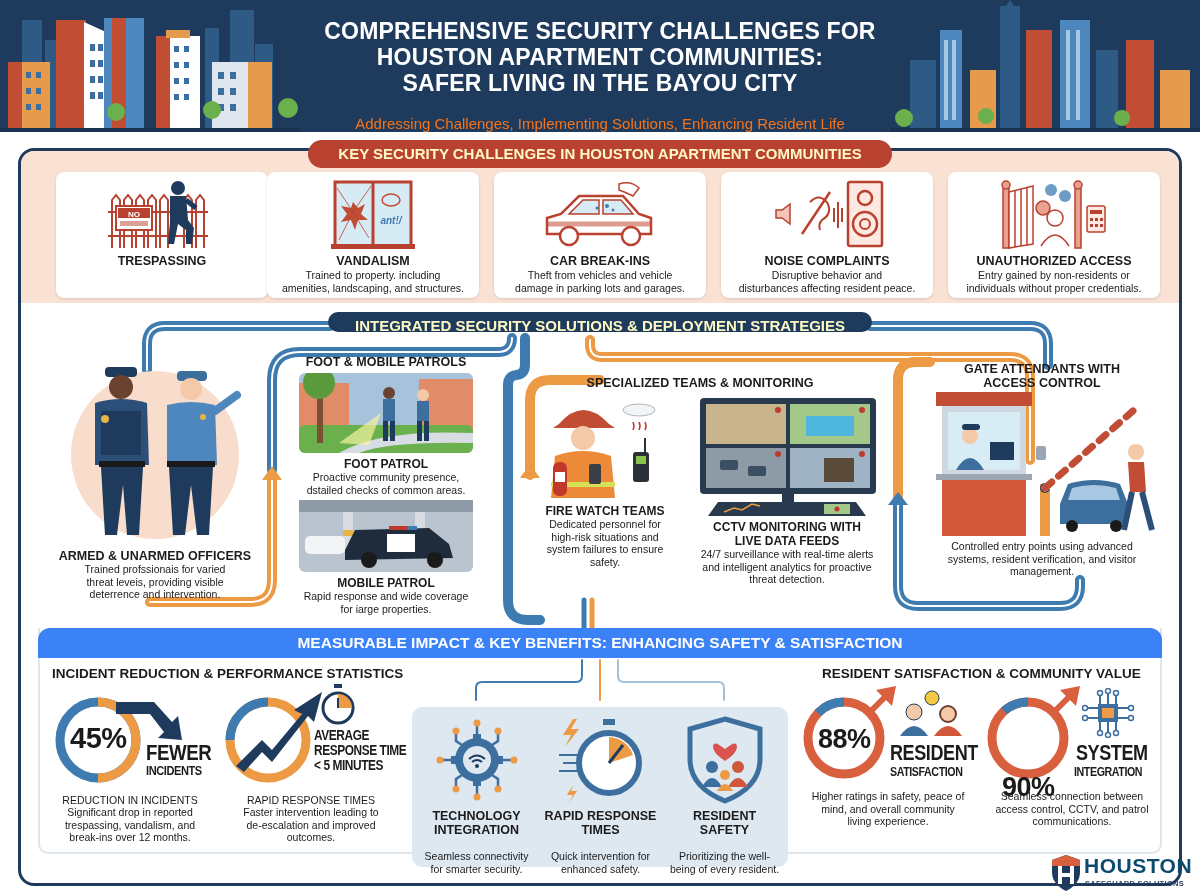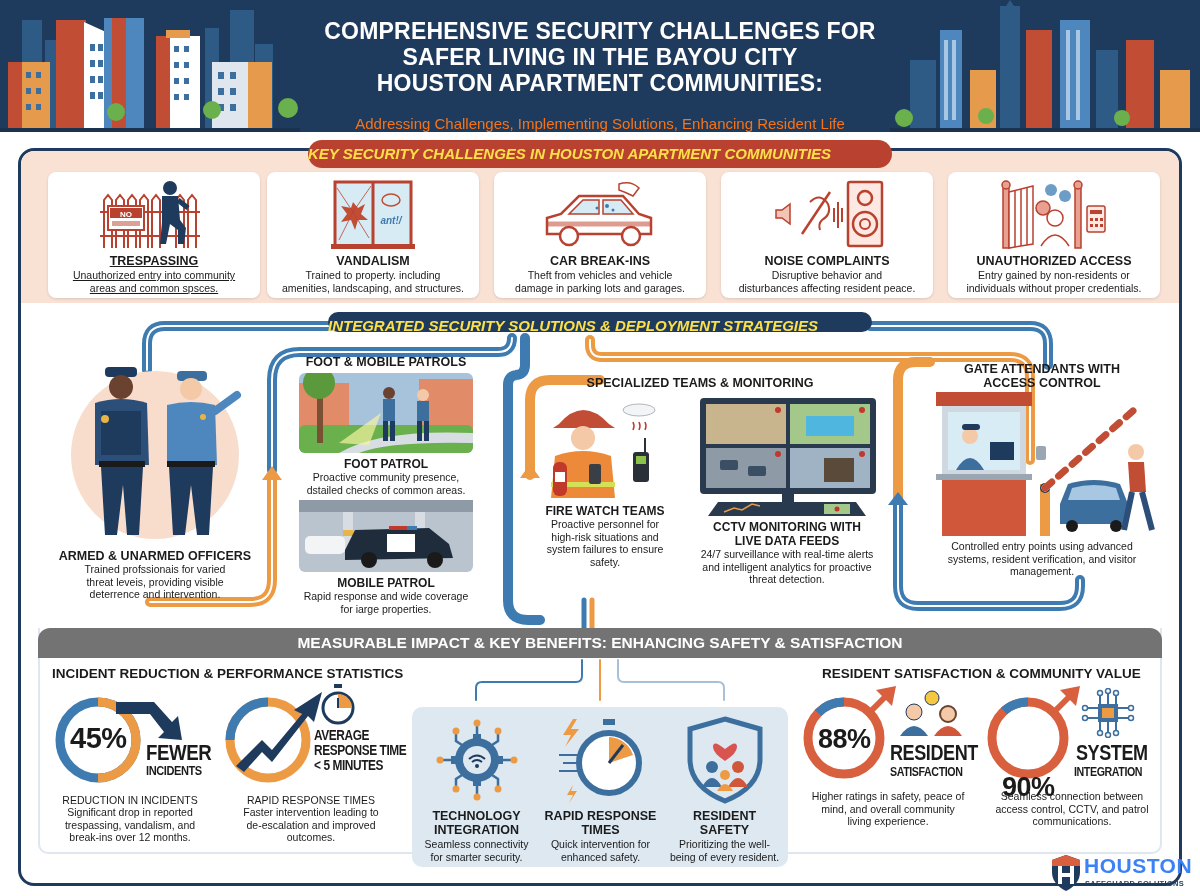--- a/index.html
+++ b/index.html
@@ -13,51 +13,51 @@
   .skyline.right { right: 0; width: 310px; }
   .header-text { position: absolute; left: 290px; width: 620px; top: 18px; text-align: center; color: #ffffff; }
   .title { font-size: 23px; font-weight: bold; line-height: 26px; letter-spacing: 0.2px; }
   .subtitle { font-size: 15px; margin-top: 19px; color: #f97316; }
 
   
   .frame { position: absolute; left: 18px; top: 148px; width: 1164px; height: 738px; border: 3px solid #1e3a5c; border-radius: 16px; }
 
   
   .challenges-panel { position: absolute; left: 21px; top: 151px; width: 1158px; height: 152px; background: #f9e1d4; border-top-left-radius: 14px; border-top-right-radius: 14px; }
-  .pill { position: absolute; color: #fde047; font-weight: bold; border-radius: 14px; white-space: nowrap; font-style: italic; }
+  .pill { position: absolute; color: #fef9c3; font-weight: bold; text-align: center; border-radius: 14px; white-space: nowrap; }
   .pill.red { left: 308px; top: 140px; width: 584px; height: 28px; background: #b9412f; font-size: 15px; line-height: 28px; }
   .challenge-card { position: absolute; top: 172px; width: 212px; height: 126px; background: #ffffff; border-radius: 8px; box-shadow: 0 1px 3px rgba(0,0,0,0.12); text-align: center; }
   .challenge-card svg { display: block; margin: 6px auto 0; }
   .card-title { font-size: 12.5px; font-weight: bold; margin-top: 2px; }
   .card-desc { font-size: 10.5px; line-height: 12.5px; margin: 1px 6px 0; }
 
   
   .pill.navy { left: 328px; top: 312px; width: 544px; height: 20px; background: #1e3a5c; font-size: 15px; line-height: 28px; }
   .flow-svg { position: absolute; left: 0; top: 0; width: 1200px; height: 896px; pointer-events: none; }
   .sol-block { position: absolute; text-align: center; }
   .sol-title { font-size: 12.5px; font-weight: bold; }
   .sol-desc { font-size: 10.5px; line-height: 12.5px; }
   .sub-title { font-size: 12px; font-weight: bold; }
 
   
   .impact-panel { position: absolute; left: 38px; top: 628px; width: 1124px; height: 226px; border: 2px solid #dfe6ee; border-top: none; border-radius: 0 0 10px 10px; }
-  .impact-bar { position: absolute; left: 38px; top: 628px; width: 1124px; height: 30px; background: #737373; border-radius: 12px 12px 0 0; color: #fff; font-size: 15.5px; font-weight: bold; text-align: center; line-height: 30px; }
+  .impact-bar { position: absolute; left: 38px; top: 628px; width: 1124px; height: 30px; background: #3b82f6; border-radius: 12px 12px 0 0; color: #fff; font-size: 15.5px; font-weight: bold; text-align: center; line-height: 30px; }
   .impact-sub { position: absolute; font-size: 13.5px; font-weight: bold; }
   .stat { position: absolute; text-align: center; }
   .stat-big { position: absolute; font-family: "Liberation Sans", sans-serif; font-weight: bold; letter-spacing: -0.5px; }
   .stat-label { font-size: 10.5px; font-weight: normal; }
   .stat-desc { font-size: 10.5px; line-height: 12.5px; }
 
   .benefits-box { position: absolute; left: 412px; top: 707px; width: 376px; height: 160px; background: #dde8f1; border-radius: 10px; }
   .benefit { position: absolute; top: 0; width: 125px; text-align: center; }
   .benefit-title { font-size: 12.5px; font-weight: bold; line-height: 14px; }
-  .benefit-desc { font-size: 10.5px; line-height: 12.5px; margin-top: 1px; }
+  .benefit-desc { font-size: 10.5px; line-height: 12.5px; margin-top: 13px; }
 
   .logo { position: absolute; left: 1048px; top: 852px; width: 150px; height: 42px; }
-  .logo-name { position: absolute; left: 36px; top: 2px; font-size: 21px; font-weight: bold; color: #3b82f6; letter-spacing: 0.5px; }
+  .logo-name { position: absolute; left: 36px; top: 2px; font-size: 21px; font-weight: bold; color: #0c4a6e; letter-spacing: 0.5px; }
   .logo-tag { position: absolute; left: 37px; top: 27px; font-size: 7.5px; font-weight: bold; color: #1e3a5c; letter-spacing: 0.3px; }
 </style>
 </head>
 <body>
 
 <div class="header">
   <svg class="skyline left" viewBox="0 0 300 132">
     <rect x="22" y="20" width="20" height="112" fill="#2d5b85"></rect>
     <rect x="45" y="40" width="16" height="92" fill="#2d5b85"></rect>
     <rect x="230" y="10" width="24" height="122" fill="#2d5b85"></rect>
@@ -106,22 +106,22 @@
     </g>
     <circle cx="116" cy="112" r="9" fill="#6ab04c"></circle>
       <circle cx="212" cy="110" r="9" fill="#6ab04c"></circle>
       <circle cx="288" cy="108" r="10" fill="#6ab04c"></circle>
     <rect x="0" y="128" width="300" height="4" fill="#1b324f"></rect>
   </svg>
 
   <div class="header-text">
     <div class="title">
       <div>COMPREHENSIVE SECURITY CHALLENGES FOR</div>
+      <div>HOUSTON APARTMENT COMMUNITIES:</div>
       <div>SAFER LIVING IN THE BAYOU CITY</div>
-      <div>HOUSTON APARTMENT COMMUNITIES:</div>
     </div>
     <div class="subtitle">Addressing Challenges, Implementing Solutions, Enhancing Resident Life</div>
   </div>
 
   <svg class="skyline right" viewBox="0 0 310 132">
     <rect x="20" y="60" width="26" height="72" fill="#2d5b85"></rect>
     <rect x="50" y="30" width="22" height="102" fill="#4e87bd"></rect>
     <rect x="110" y="6" width="20" height="126" fill="#2d5b85"></rect>
     <polygon points="120,0 124,6 116,6" fill="#2d5b85"></polygon>
     <rect x="136" y="30" width="26" height="102" fill="#c24d35"></rect>
@@ -141,39 +141,35 @@
       <circle cx="232" cy="118" r="8" fill="#6ab04c"></circle>
     <rect x="0" y="128" width="310" height="4" fill="#1b324f"></rect>
   </svg>
 </div>
 
 <div class="frame"></div>
 
 <div class="challenges-panel"></div>
 <div class="pill red">KEY SECURITY CHALLENGES IN HOUSTON APARTMENT COMMUNITIES</div>
 
-<div class="challenge-card" style="left:48px;text-decoration:underline;">
+<div class="challenge-card" style="left:56px;">
   <svg width="120" height="74" viewBox="0 0 120 74">
     <g fill="none" stroke="#b9412f" stroke-width="2">
       <path d="M10 70 V22 l4 -5 l4 5 V70 M22 70 V22 l4 -5 l4 5 V70 M34 70 V22 l4 -5 l4 5 V70 M46 70 V22 l4 -5 l4 5 V70 M58 70 V22 l4 -5 l4 5 V70 M82 70 V22 l4 -5 l4 5 V70 M94 70 V22 l4 -5 l4 5 V70"></path>
       <path d="M6 34 H106 M6 58 H106"></path>
     </g>
     <rect x="14" y="28" width="36" height="24" fill="#fff" stroke="#b9412f" stroke-width="2"></rect>
     <rect x="16" y="30" width="32" height="10" fill="#b9412f"></rect>
     <text x="32" y="38.5" text-anchor="middle" font-size="8" font-weight="bold" fill="#fff" font-family="Liberation Sans, sans-serif">NO</text>
     <rect x="18" y="43" width="28" height="5" fill="#b9412f" opacity="0.5"></rect>
     <circle cx="76" cy="10" r="7" fill="#1e3a5c"></circle>
     <path d="M68 18 L84 18 L86 42 L92 50 L90 66 L84 66 L84 52 L76 46 L72 66 L66 66 L68 44 Z" fill="#1e3a5c"></path>
     <path d="M84 22 L94 30" stroke="#1e3a5c" stroke-width="5"></path>
   </svg>
   <div class="card-title">TRESPASSING</div>
-  <div class="card-desc">
-    <div>Unauthorized entry into community</div>
-    <div>areas and common spsces.</div>
-  </div>
 </div>
 
 <div class="challenge-card" style="left:267px;">
   <svg width="120" height="74" viewBox="0 0 120 74">
     <rect x="22" y="4" width="76" height="64" fill="#d7ebf5" stroke="#b9412f" stroke-width="3"></rect>
     <line x1="60" y1="4" x2="60" y2="68" stroke="#b9412f" stroke-width="3"></line>
     <rect x="18" y="66" width="84" height="5" fill="#b9412f"></rect>
     <polygon points="40,24 45,30 52,26 48,36 55,42 45,42 42,52 38,42 28,44 34,36 28,28 38,30" fill="#c24d35"></polygon>
     <g stroke="#b9412f" stroke-width="0.8">
         <line x1="40" y1="34" x2="24" y2="10"></line>
@@ -397,21 +393,21 @@
     <rect x="10" y="74" width="10" height="10" fill="#fff"></rect>
     <rect x="44" y="66" width="12" height="20" rx="2" fill="#3a3f46"></rect>
     <ellipse cx="94" cy="12" rx="16" ry="6" fill="#f2f4f6" stroke="#b0b6bd"></ellipse>
     <path d="M88 24 q2 4 0 8 M94 24 q2 4 0 8 M100 24 q2 4 0 8" stroke="#c0392b" fill="none" stroke-width="1.5"></path>
     <rect x="88" y="54" width="16" height="30" rx="3" fill="#2a3038"></rect>
     <rect x="91" y="58" width="10" height="8" fill="#8bc34a"></rect>
     <line x1="100" y1="54" x2="100" y2="40" stroke="#2a3038" stroke-width="2"></line>
   </svg>
   <div class="sub-title">FIRE WATCH TEAMS</div>
   <div class="sol-desc">
-    <div>Proactive personnel for</div>
+    <div>Dedicated personnel for</div>
     <div>high-risk situations and</div>
     <div>system failures to ensure</div>
     <div>safety.</div>
   </div>
 </div>
 
 <div class="sol-block" style="left:692px; top:398px; width:190px;">
   <svg width="186" height="118" viewBox="0 0 186 118">
     <rect x="6" y="0" width="176" height="96" rx="4" fill="#2a3a4e"></rect>
     <rect x="12" y="6" width="80" height="40" fill="#c8b58e"></rect>

